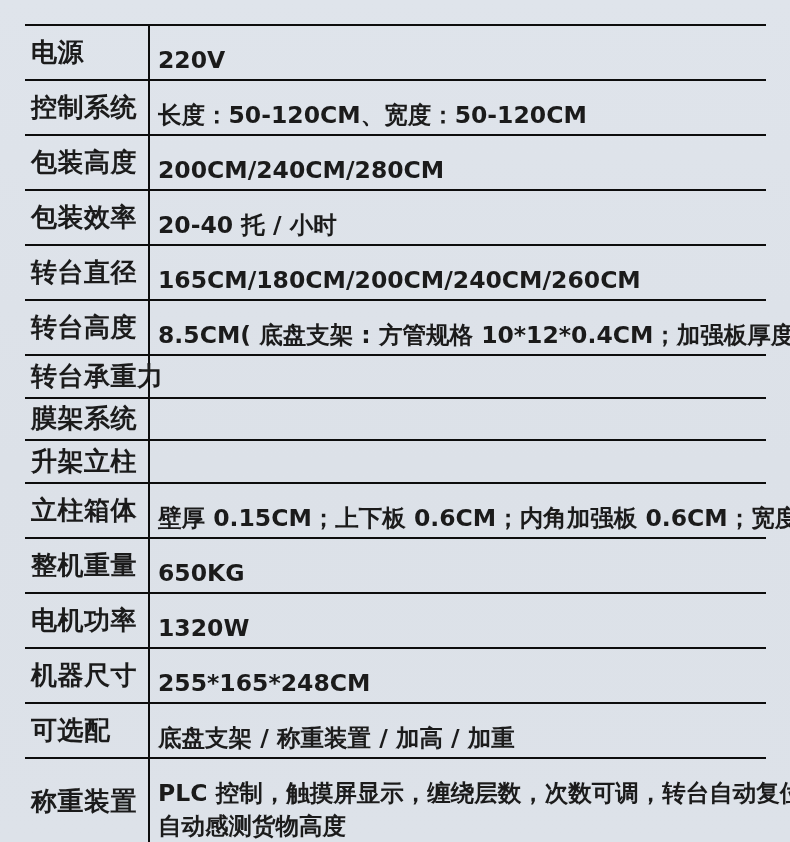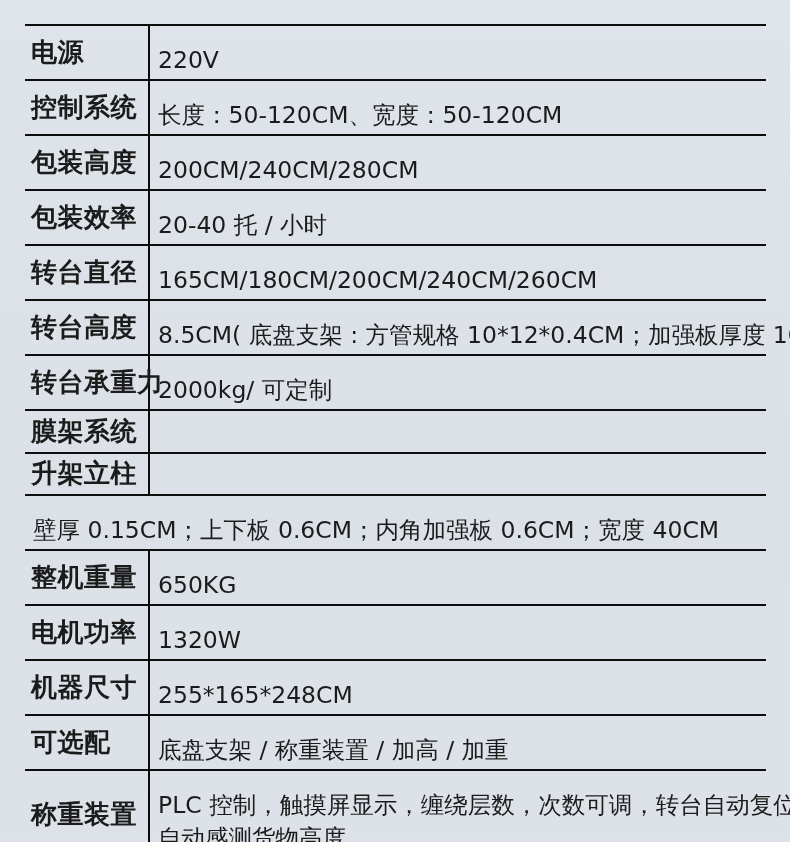--- a/index.html
+++ b/index.html
@@ -41,21 +41,21 @@
   }
   .cell-value {
     flex: 1 1 auto;
     display: flex;
     flex-direction: column;
     justify-content: center;
     padding-left: 8px;
     padding-top: 18px;
     padding-bottom: 2px;
     font-size: 23.5px;
-    font-weight: 400;
+    font-weight: 700;
   }
   .vline {
     line-height: 33px;
     white-space: nowrap;
   }
 </style>
 </head>
 <body>
 
 <div class="spec-table">
@@ -97,34 +97,32 @@
 
   <div class="row">
     <div class="cell-label">转台高度</div>
     <div class="cell-value">
         <div class="vline">8.5CM( 底盘支架 : 方管规格 10*12*0.4CM；加强板厚度 1CM)</div>
       </div>
   </div>
 
   <div class="row">
     <div class="cell-label">转台承重力</div>
-    <div class="cell-value">
-        <div class="vline">2000kg/ 可定制</div>
-      </div>
   </div>
 
   <div class="row">
     <div class="cell-label">膜架系统</div>
   </div>
 
   <div class="row">
     <div class="cell-label">升架立柱</div>
   </div>
 
   <div class="row">
+    <div class="cell-label">立柱箱体</div>
     <div class="cell-value">
         <div class="vline">壁厚 0.15CM；上下板 0.6CM；内角加强板 0.6CM；宽度 40CM</div>
       </div>
   </div>
 
   <div class="row">
     <div class="cell-label">整机重量</div>
     <div class="cell-value">
         <div class="vline">650KG</div>
       </div>

